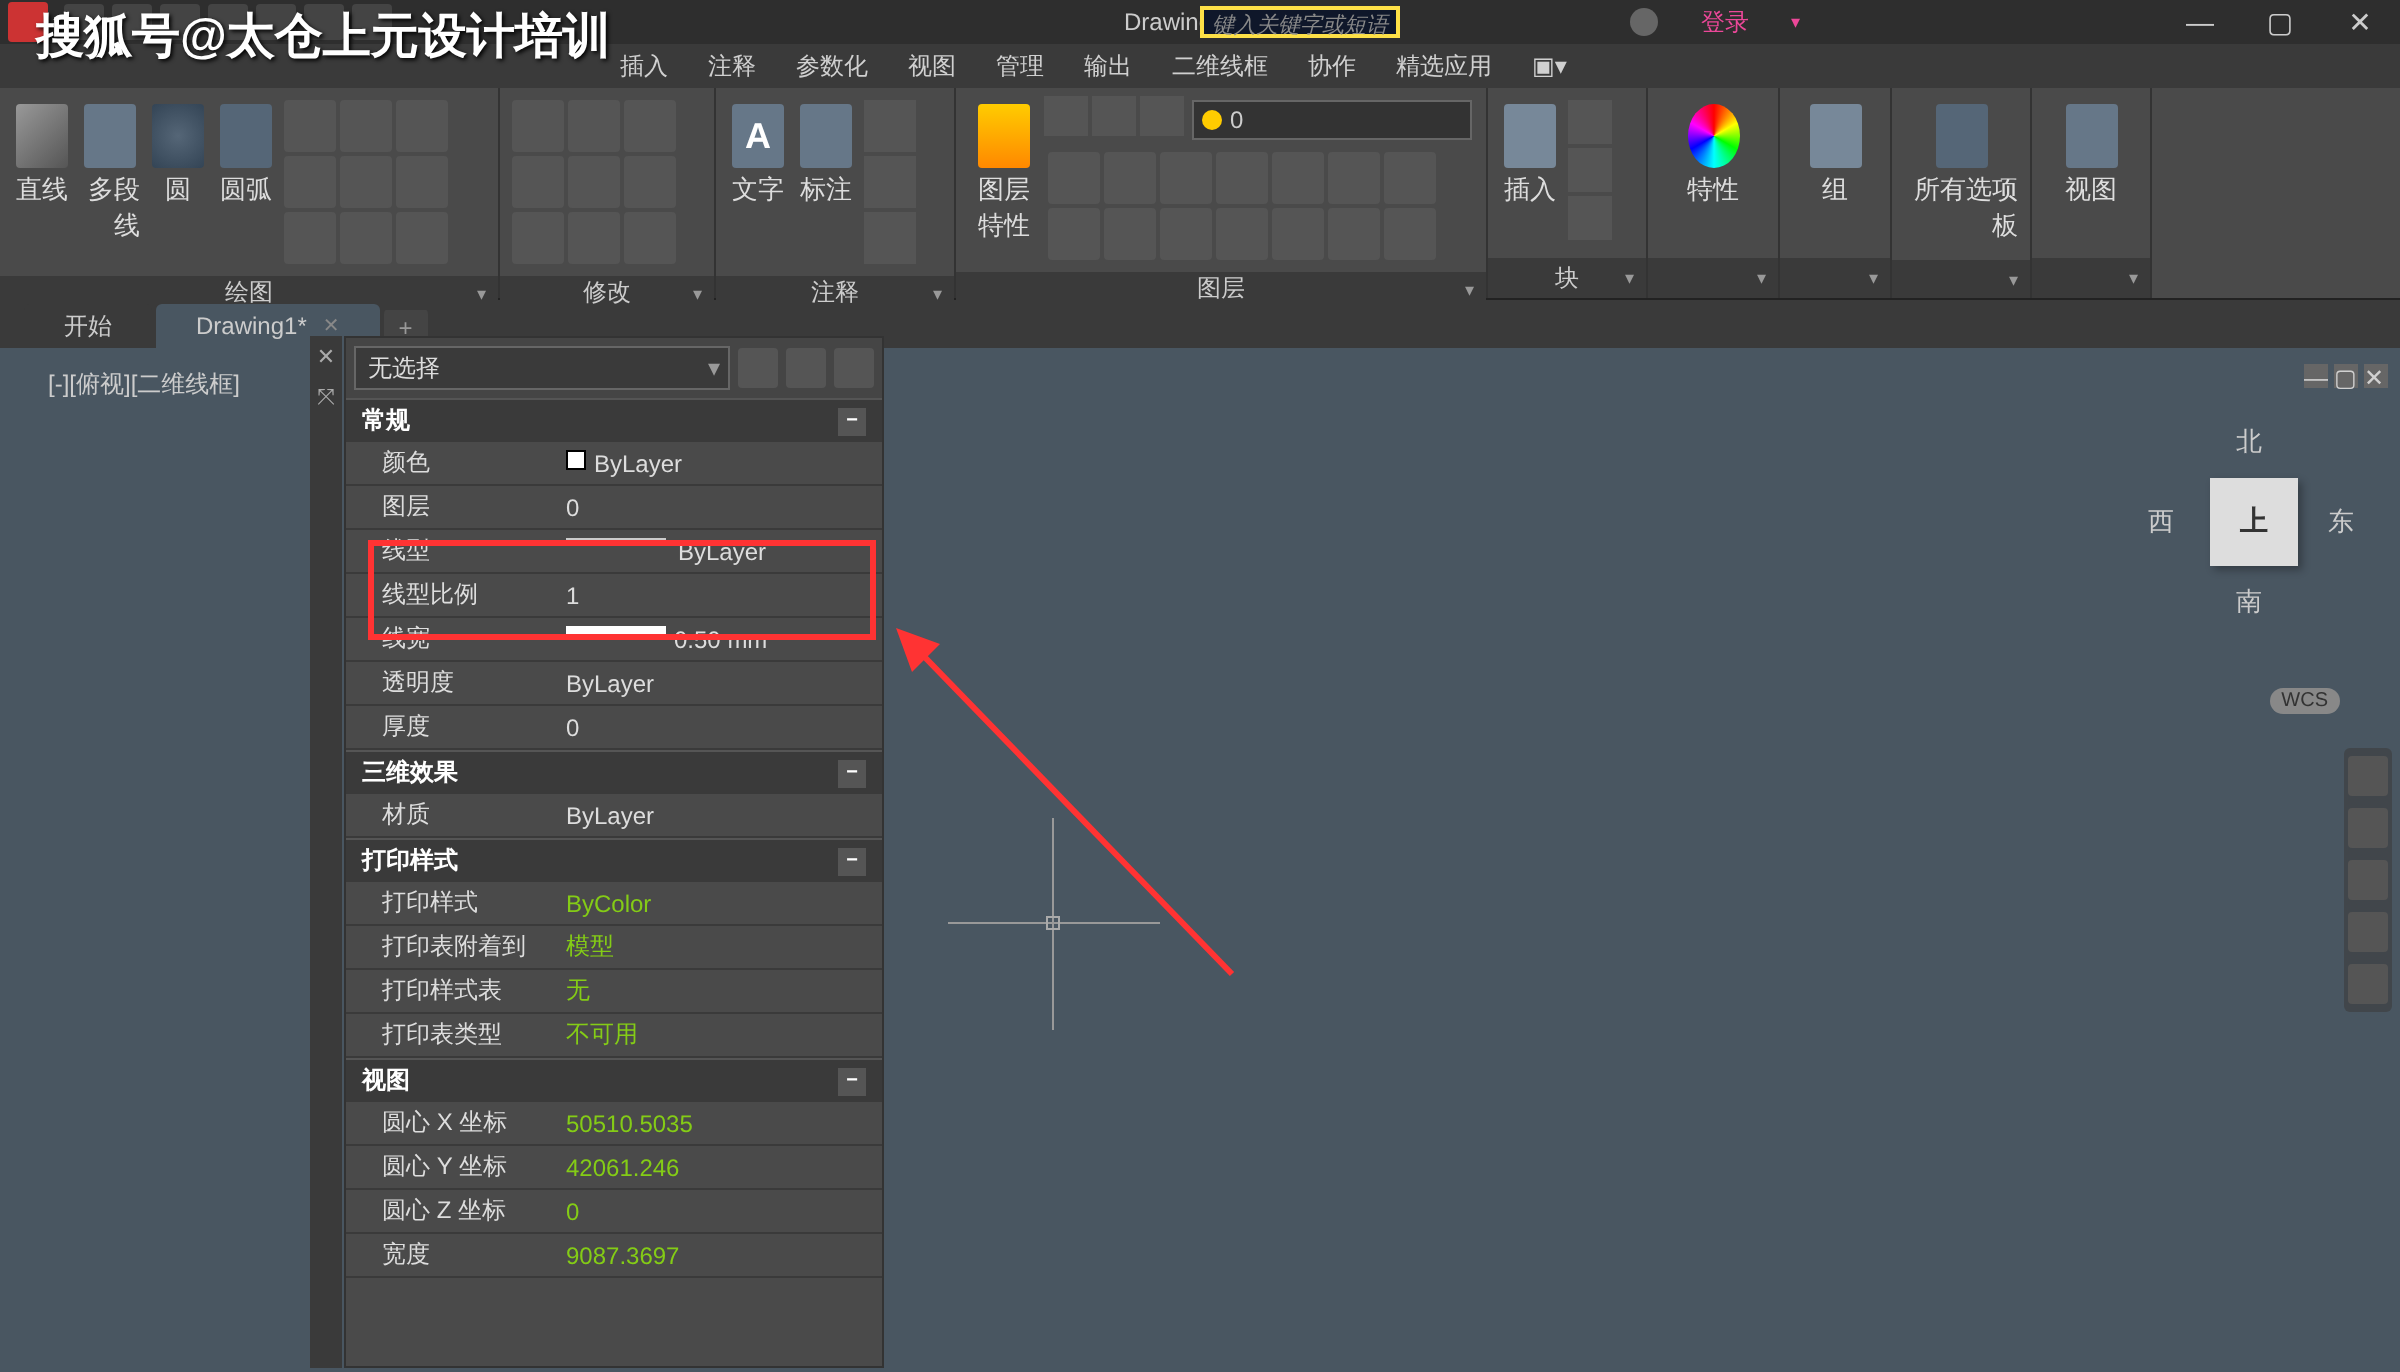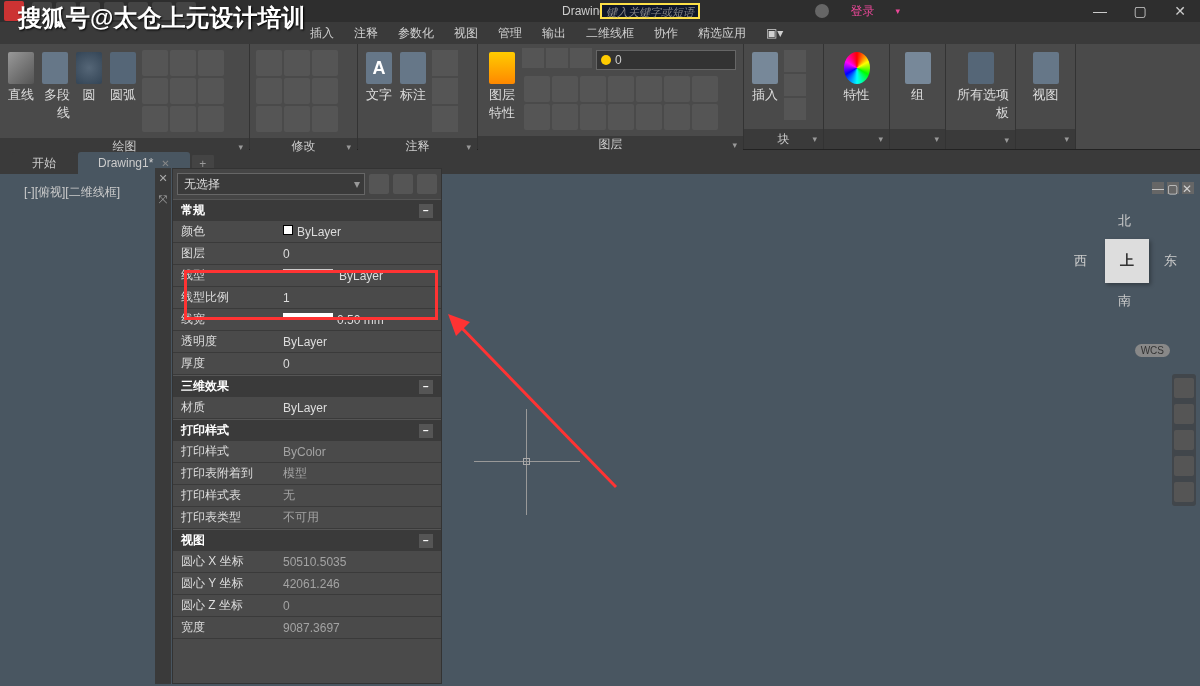--- a/index.html
+++ b/index.html
@@ -52,23 +52,23 @@
 #props-strip span{color:#aaa;font-size:11px}
 #props{position:absolute;left:172px;top:168px;width:270px;bottom:2px;background:#4a4a4a;border:1px solid #333;display:flex;flex-direction:column}
 .props-head{height:30px;background:#454545;display:flex;align-items:center;padding:4px;gap:4px}
 .props-combo{flex:1;height:22px;background:#3a3a3a;border:1px solid #666;display:flex;align-items:center;padding:0 6px;color:#ddd;position:relative}
 .props-combo:after{content:"▾";position:absolute;right:4px;color:#999}
 .props-hbtn{width:20px;height:20px;background:#555;border-radius:2px}
 .props-body{flex:1;overflow-y:auto}
 .cat{background:#3a3a3a;height:22px;display:flex;align-items:center;padding:0 8px;color:#fff;font-weight:bold;font-size:12px;justify-content:space-between;border-top:1px solid #555}
 .cat .collapse{width:14px;height:14px;background:#555;display:flex;align-items:center;justify-content:center;font-size:10px}
 .prop-row{height:22px;display:flex;align-items:center;border-bottom:1px solid #3a3a3a}
-.prop-label{width:110px;padding-left:8px;color:#ddd;font-size:12px}
+.prop-label{width:110px;padding-left:18px;color:#ddd;font-size:12px}
 .prop-val{flex:1;color:#ddd;font-size:12px;display:flex;align-items:flex-start}
-.prop-val.dim{color:#a3a3a3}
+.prop-val.dim{color:#84cc16}
 .color-swatch{width:10px;height:10px;background:#fff;border:1px solid #000;margin-right:4px}
 .lw-bar{width:50px;height:4px;background:#fff;margin-right:4px}
 .lt-line{width:50px;height:1px;background:#ccc;margin-right:6px}
 .red-box{position:absolute;border:3px solid #f33;left:184px;top:270px;width:254px;height:50px;z-index:50;pointer-events:none}
 .arrow{position:absolute;left:446px;top:312px;width:180px;height:180px;z-index:49;pointer-events:none}
 #sidebar-left{position:absolute;left:0;top:174px;width:16px;bottom:0;background:#3a3a3a;writing-mode:vertical-rl;text-orientation:upright;display:flex;align-items:center;justify-content:flex-start;color:#aaa;font-size:11px;padding-top:220px}
 </style>
 </head>
 <body>
 

